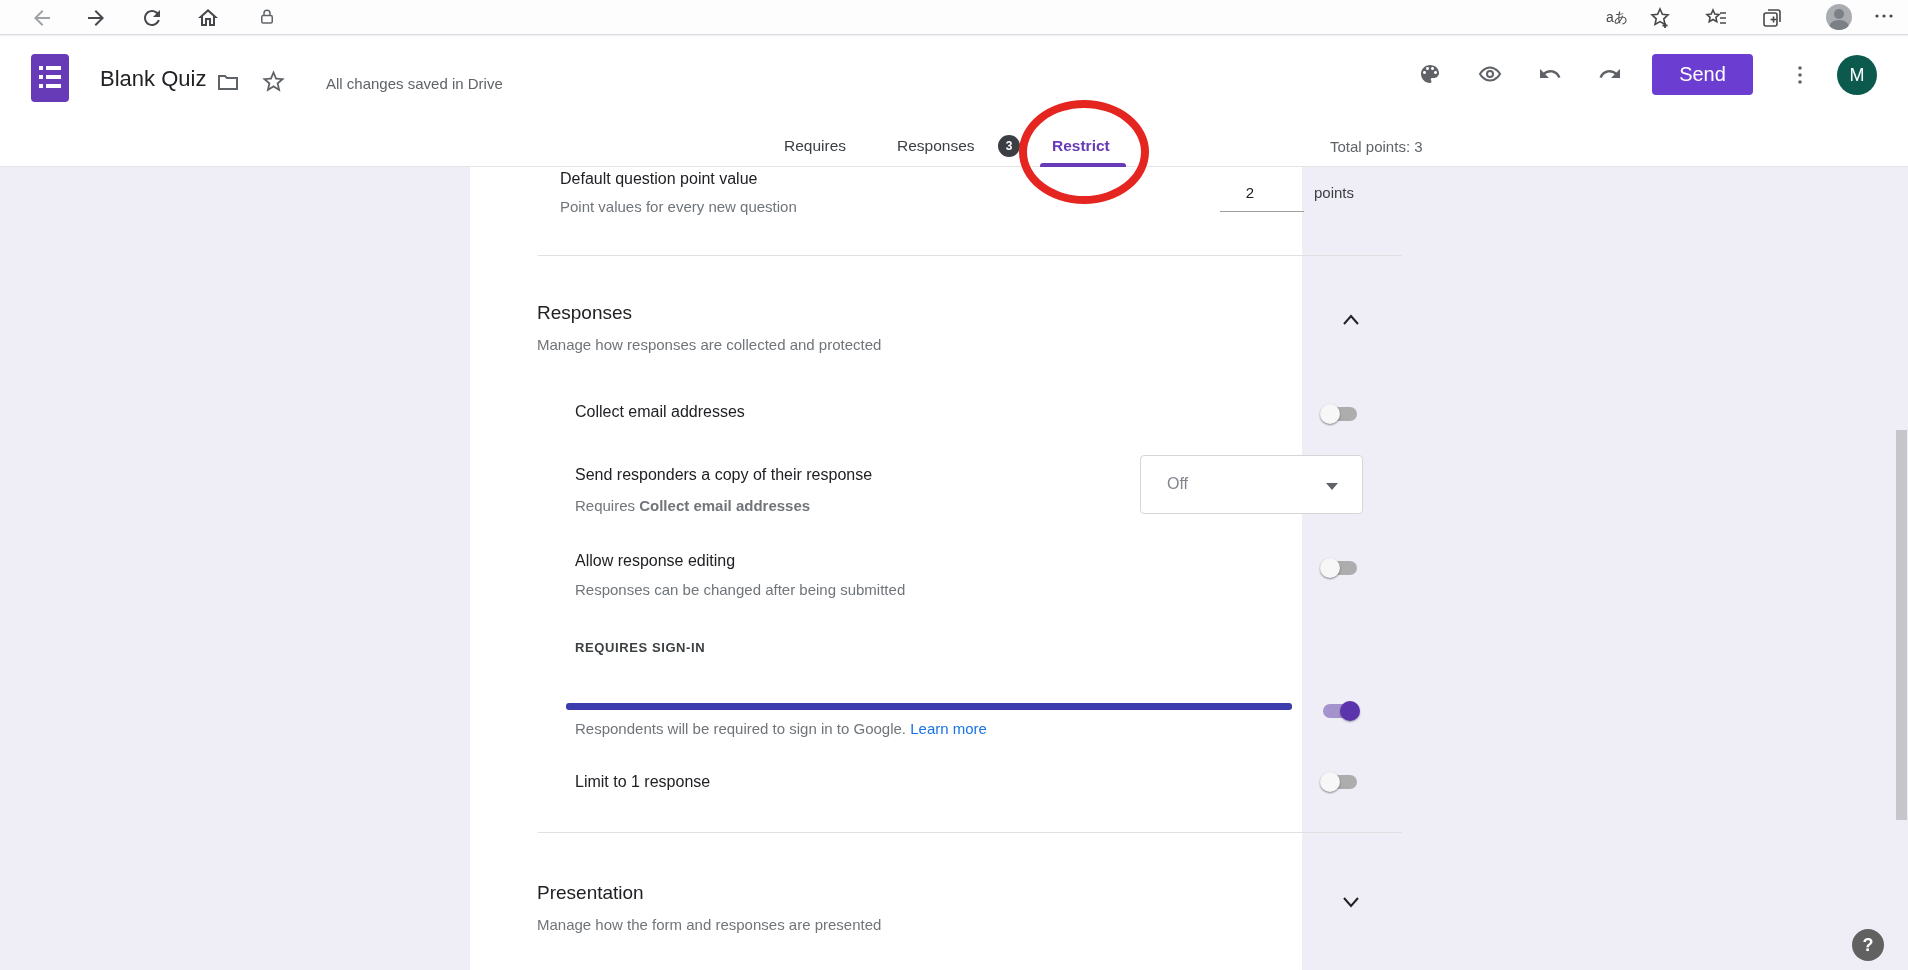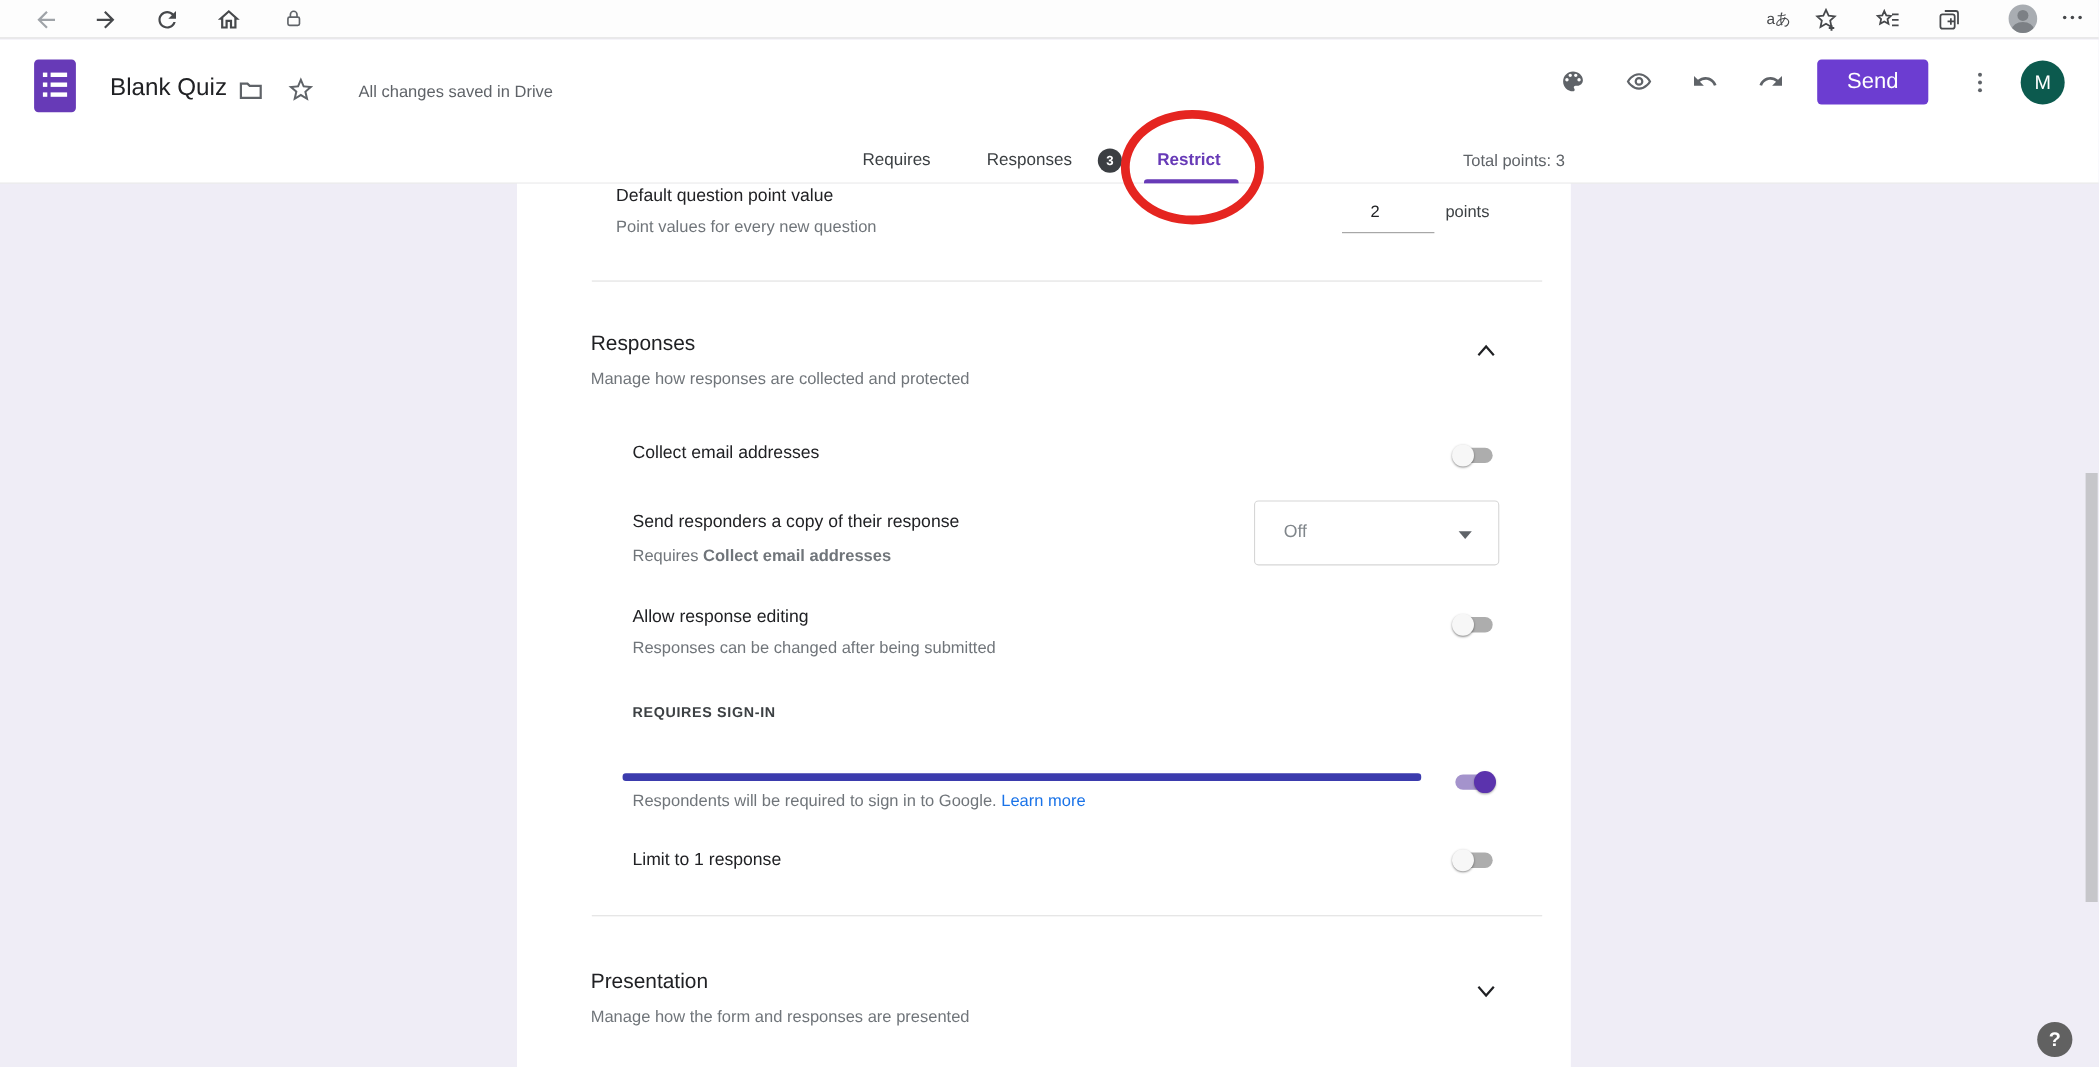--- a/index.html
+++ b/index.html
@@ -32,21 +32,21 @@
   
   .tab-bar { position:absolute; left:0; top:122px; width:1908px; height:45px; }
   .tab { position:absolute; top:15px; font-size:15.5px; color:#3c4043; }
   .tab.active { color:#673ab7; font-weight:bold; }
   .resp-badge { position:absolute; left:998px; top:13px; width:22px; height:22px; border-radius:50%; background:#3b3e42; color:#fff; font-size:12px; font-weight:bold; display:flex; align-items:center; justify-content:center; }
   .tab-underline { position:absolute; left:1040px; top:41px; width:86px; height:4px; background:#673ab7; border-radius:3px 3px 0 0; }
   .total-points { position:absolute; left:1330px; top:16px; font-size:15px; color:#5f6368; }
 
   
   .content { position:absolute; left:0; top:167px; width:1908px; height:803px; background:#efedf6; }
-  .card { position:absolute; left:470px; top:0; width:958px; height:803px; background:#ffffff;padding-left:22px; }
+  .card { position:absolute; left:470px; top:0; width:832px; height:803px; background:#ffffff;padding-left:22px; }
   .row-title { position:absolute; font-size:16px; color:#202124; white-space:nowrap; }
   .row-sub { position:absolute; font-size:15px; color:#70757a; white-space:nowrap; }
   .sec-title { position:absolute; font-size:19px; color:#202124; }
   .divider { position:absolute; left:68px; width:864px; height:1px; background:#e0e0e0; }
   .caps-label { position:absolute; font-size:13px; font-weight:bold; letter-spacing:.6px; color:#3c4043; }
   .points-value { position:absolute; left:740px; top:17px; width:80px; text-align:center; font-size:15px; color:#202124; }
   .points-underline { position:absolute; left:750px; top:44px; width:84px; height:1px; background:#9e9e9e; }
   .points-unit { position:absolute; left:844px; top:17px; font-size:15px; color:#3c4043; }
 
   .chev { position:absolute; left:872px; width:18px; height:12px; }

